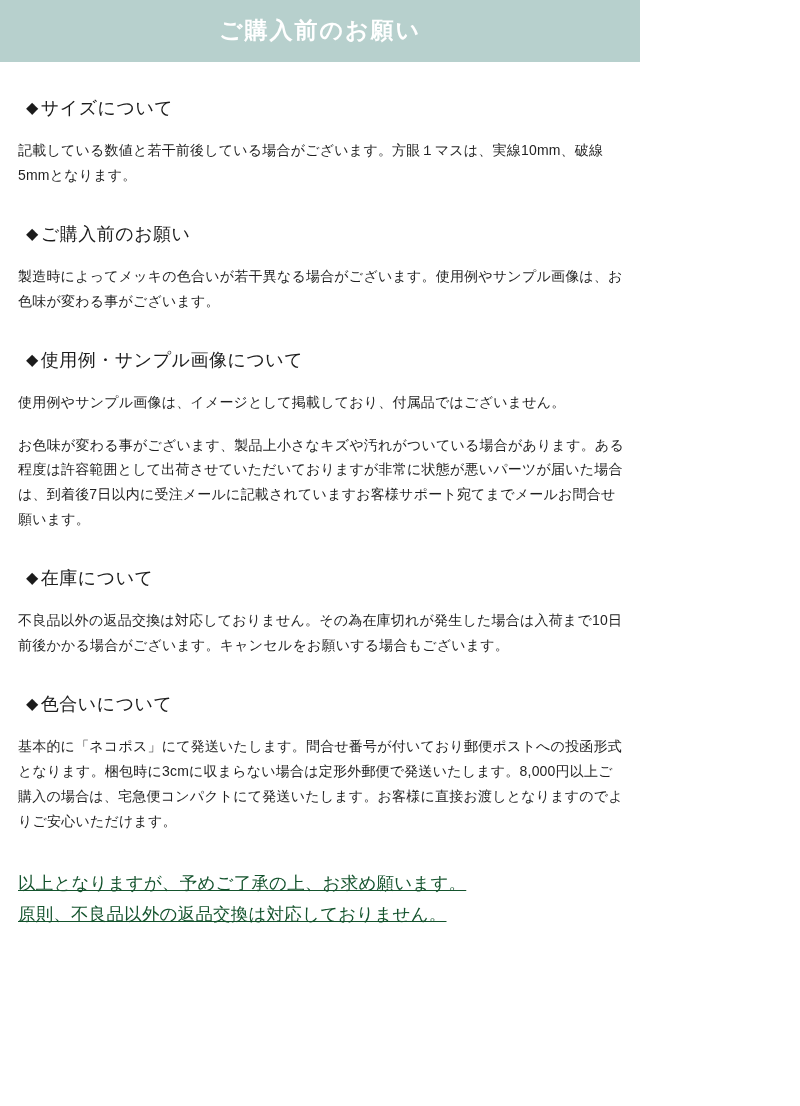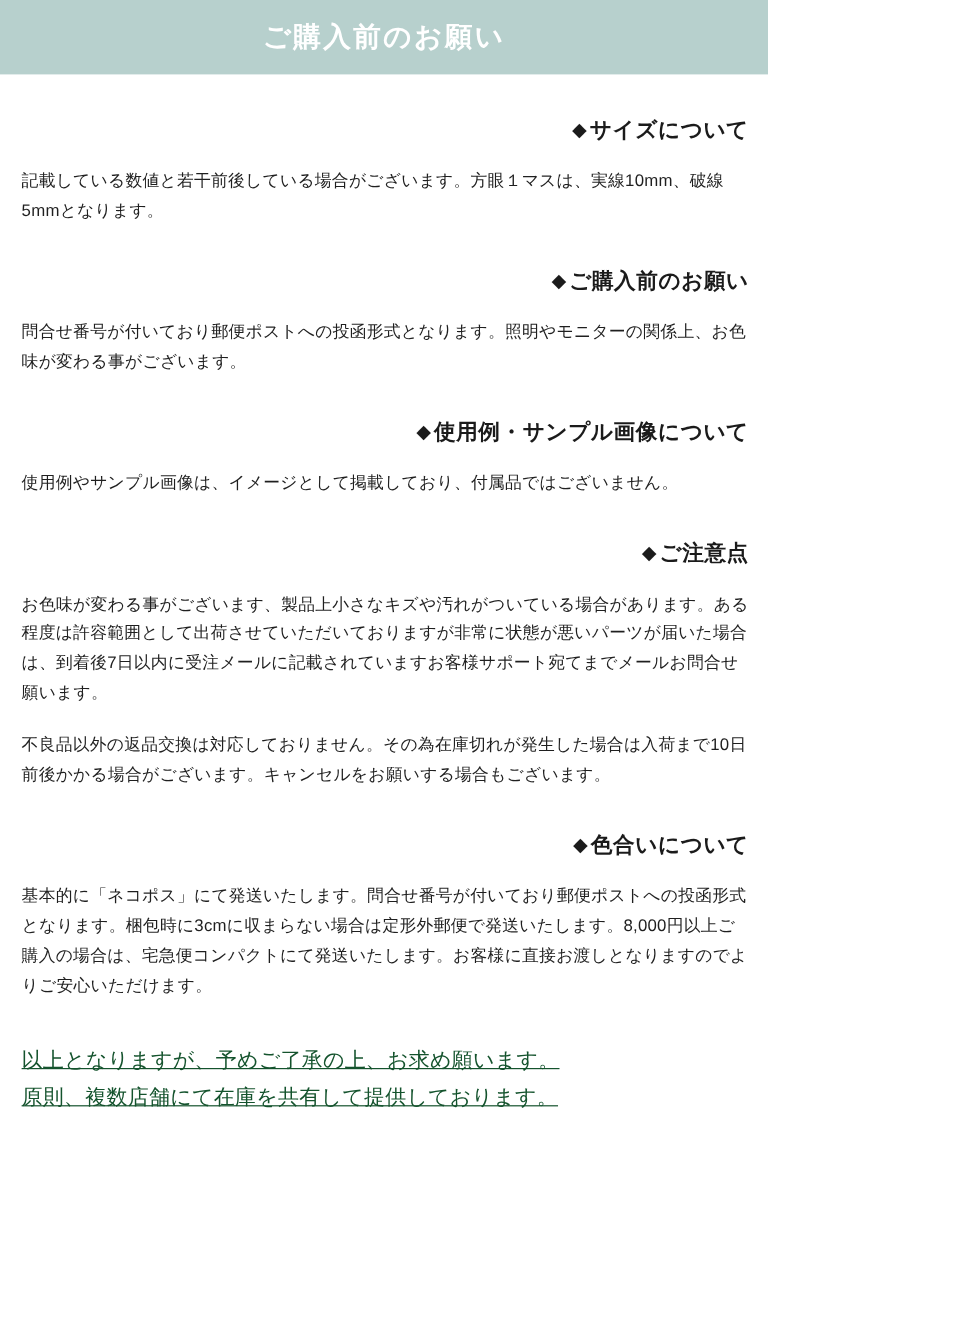--- a/index.html
+++ b/index.html
@@ -37,25 +37,24 @@
     line-height: 1.2;
   }
   .content {
     padding: 0 16px 10px 16px;
   }
   .section {
     margin: 0;
   }
   .section-heading {
     font-size: 18px;
-    font-weight: bold;
+    font-weight: normal;
     color: #1b1b1b;
     margin: 34px 0 0 10px;
     letter-spacing: 0.5px;
-    text-align: right;
   }
   .section-heading .diamond {
     display: inline-block;
     margin-right: 2px;
     font-size: 16px;
     vertical-align: 1px;
   }
   .section-body {
     font-size: 14px;
     line-height: 1.78;
@@ -88,47 +87,47 @@
       <div class="section-heading">
         <span class="diamond">◆</span><span>サイズについて</span>
       </div>
       <div class="section-body">記載している数値と若干前後している場合がございます。方眼１マスは、実線10mm、破線5mmとなります。</div>
     </div>
 
     <div class="section">
       <div class="section-heading">
         <span class="diamond">◆</span><span>ご購入前のお願い</span>
       </div>
-      <div class="section-body">問合せ番号が付いており郵便ポストへの投函形式となります。照明やモニターの関係上、お色味が変わる事がございます。</div>
+      <div class="section-body">製造時によってメッキの色合いが若干異なる場合がございます。使用例やサンプル画像は、お色味が変わる事がございます。</div>
     </div>
 
     <div class="section">
       <div class="section-heading">
         <span class="diamond">◆</span><span>使用例・サンプル画像について</span>
       </div>
       <div class="section-body">使用例やサンプル画像は、イメージとして掲載しており、付属品ではございません。</div>
     </div>
 
     <div class="section">
-      <div class="section-heading">
-        <span class="diamond">◆</span><span>ご注意点</span>
-      </div>
       <div class="section-body">お色味が変わる事がございます、製品上小さなキズや汚れがついている場合があります。ある程度は許容範囲として出荷させていただいておりますが非常に状態が悪いパーツが届いた場合は、到着後7日以内に受注メールに記載されていますお客様サポート宛てまでメールお問合せ願います。</div>
     </div>
 
     <div class="section">
+      <div class="section-heading">
+        <span class="diamond">◆</span><span>在庫について</span>
+      </div>
       <div class="section-body">不良品以外の返品交換は対応しておりません。その為在庫切れが発生した場合は入荷まで10日前後かかる場合がございます。キャンセルをお願いする場合もございます。</div>
     </div>
 
     <div class="section">
       <div class="section-heading">
         <span class="diamond">◆</span><span>色合いについて</span>
       </div>
       <div class="section-body">基本的に「ネコポス」にて発送いたします。問合せ番号が付いており郵便ポストへの投函形式となります。梱包時に3cmに収まらない場合は定形外郵便で発送いたします。8,000円以上ご購入の場合は、宅急便コンパクトにて発送いたします。お客様に直接お渡しとなりますのでよりご安心いただけます。</div>
     </div>
 
     <div class="closing">
       <span class="line">以上となりますが、予めご了承の上、お求め願います。</span>
-      <span class="line">原則、複数店舗にて在庫を共有して提供しております。</span>
+      <span class="line">原則、不良品以外の返品交換は対応しておりません。</span>
     </div>
 
   </div>
 </div>
 
 </body></html>

